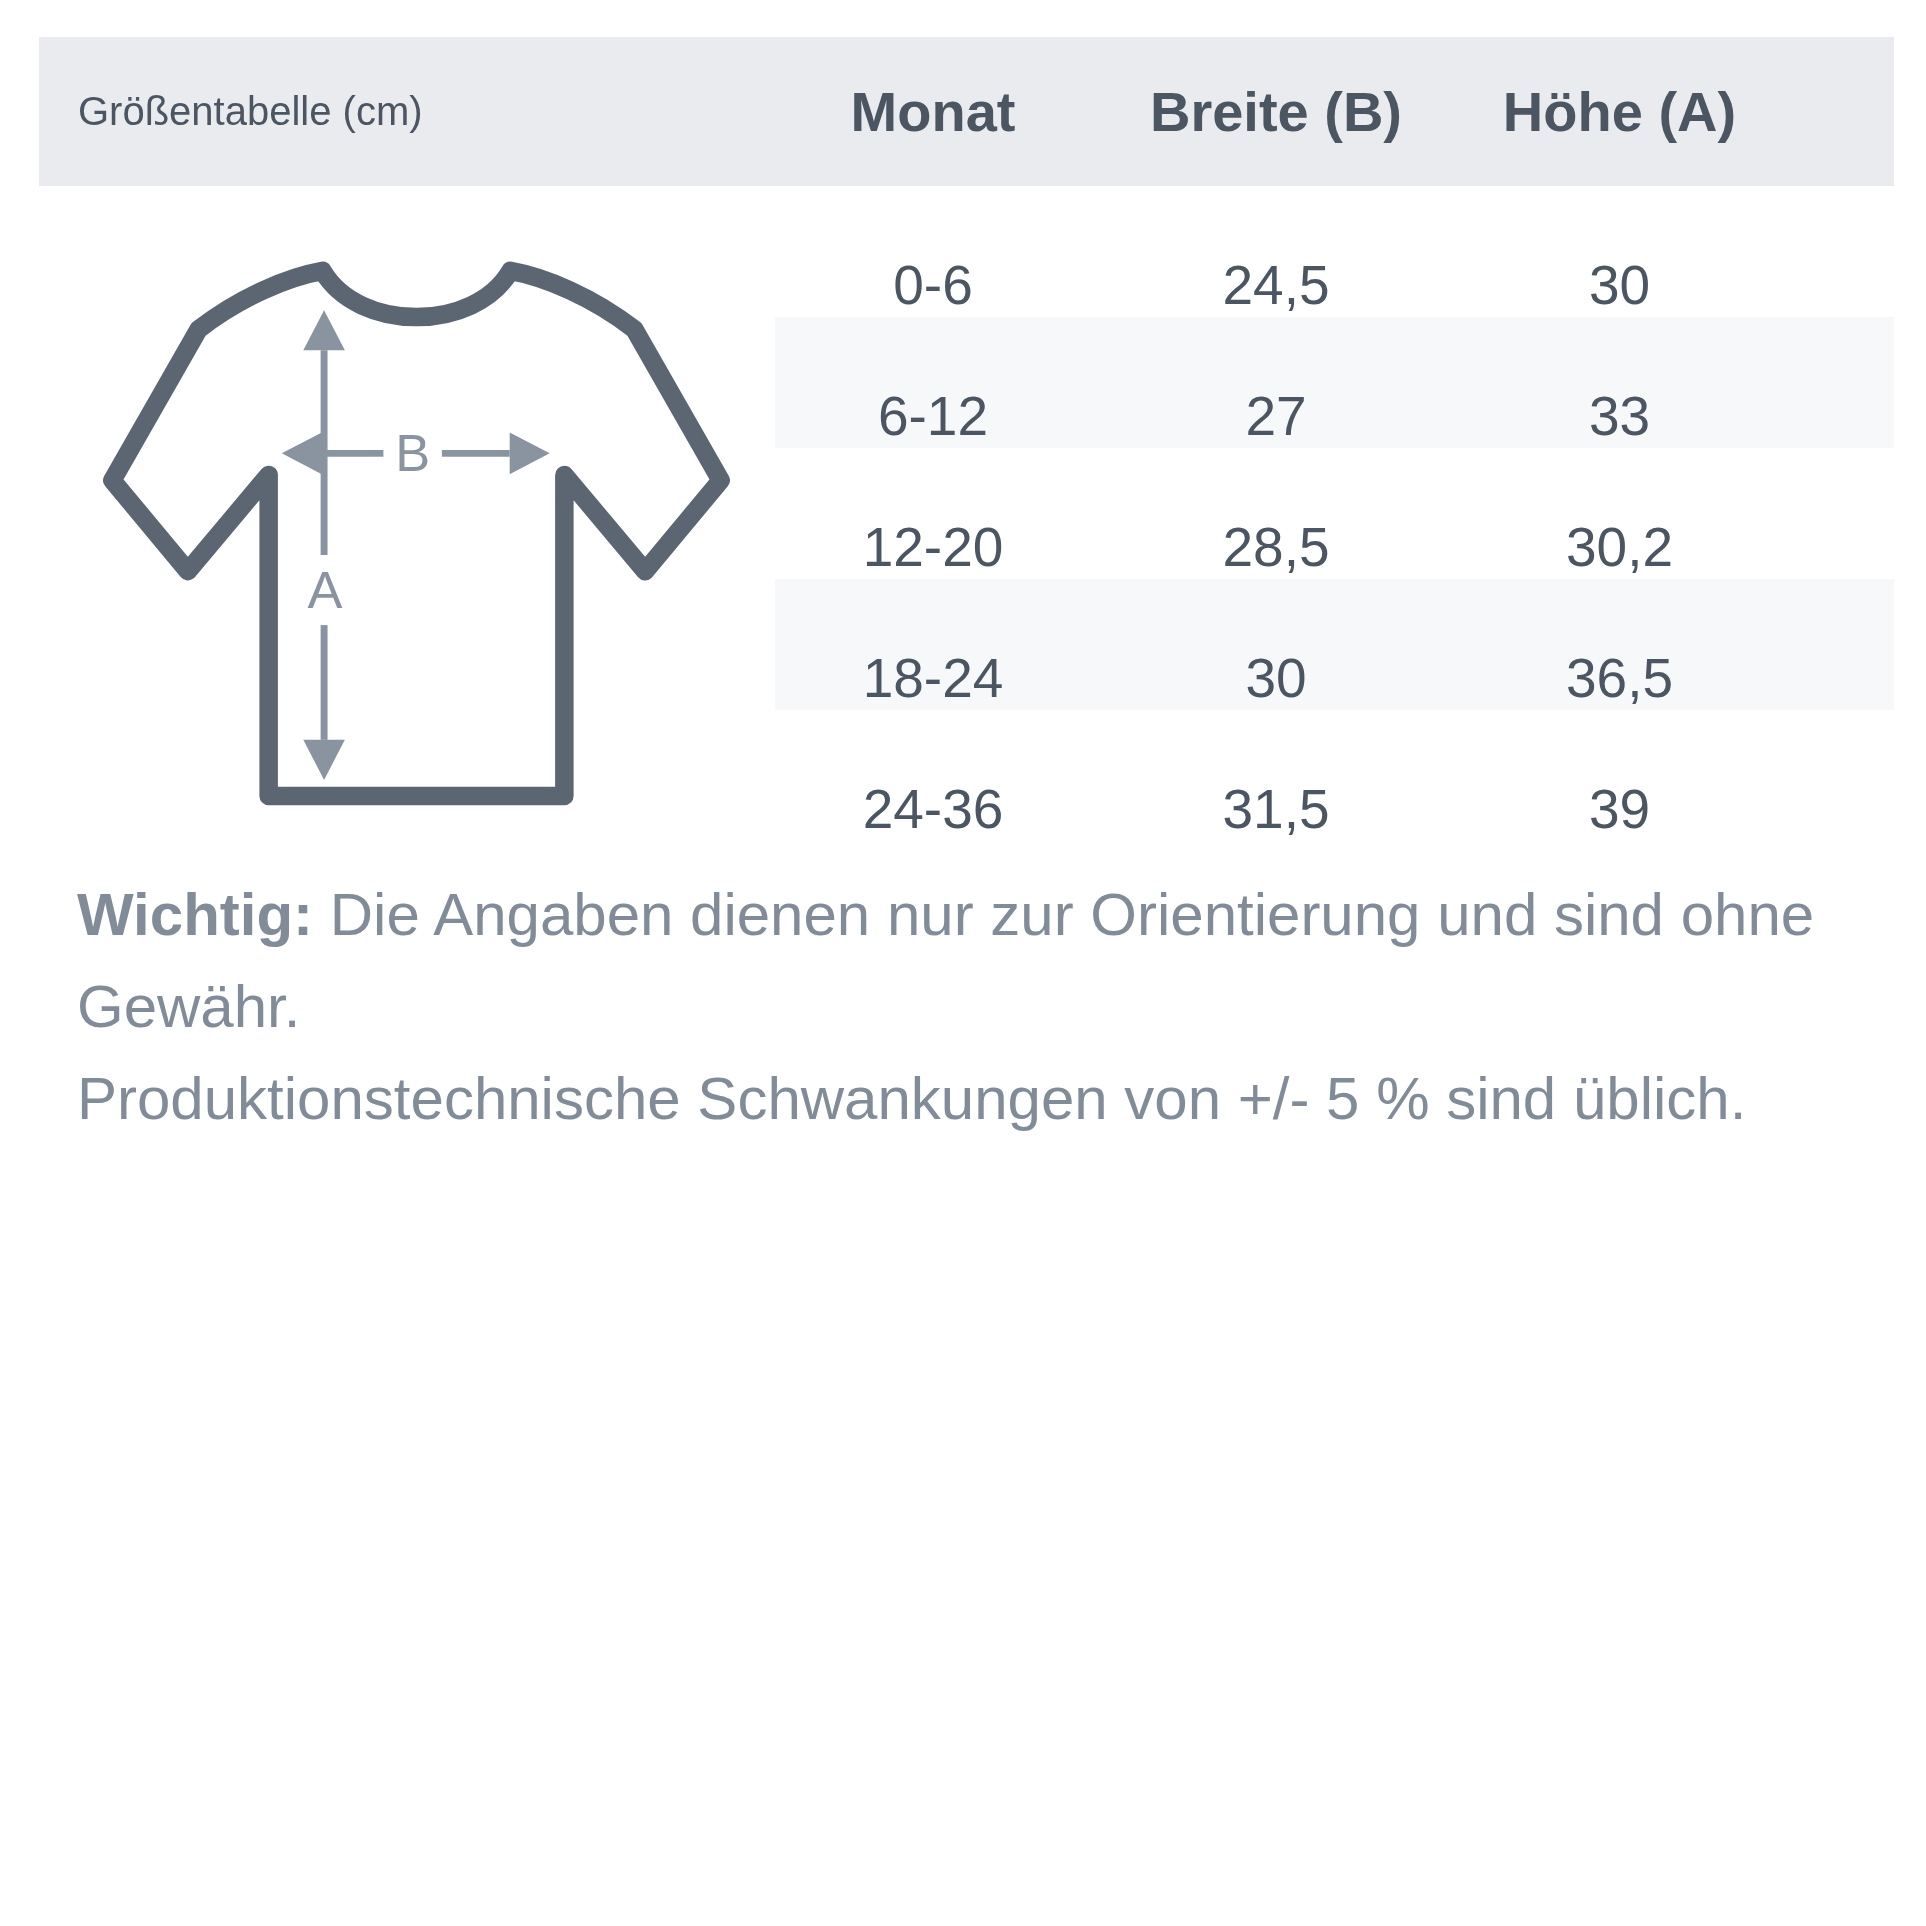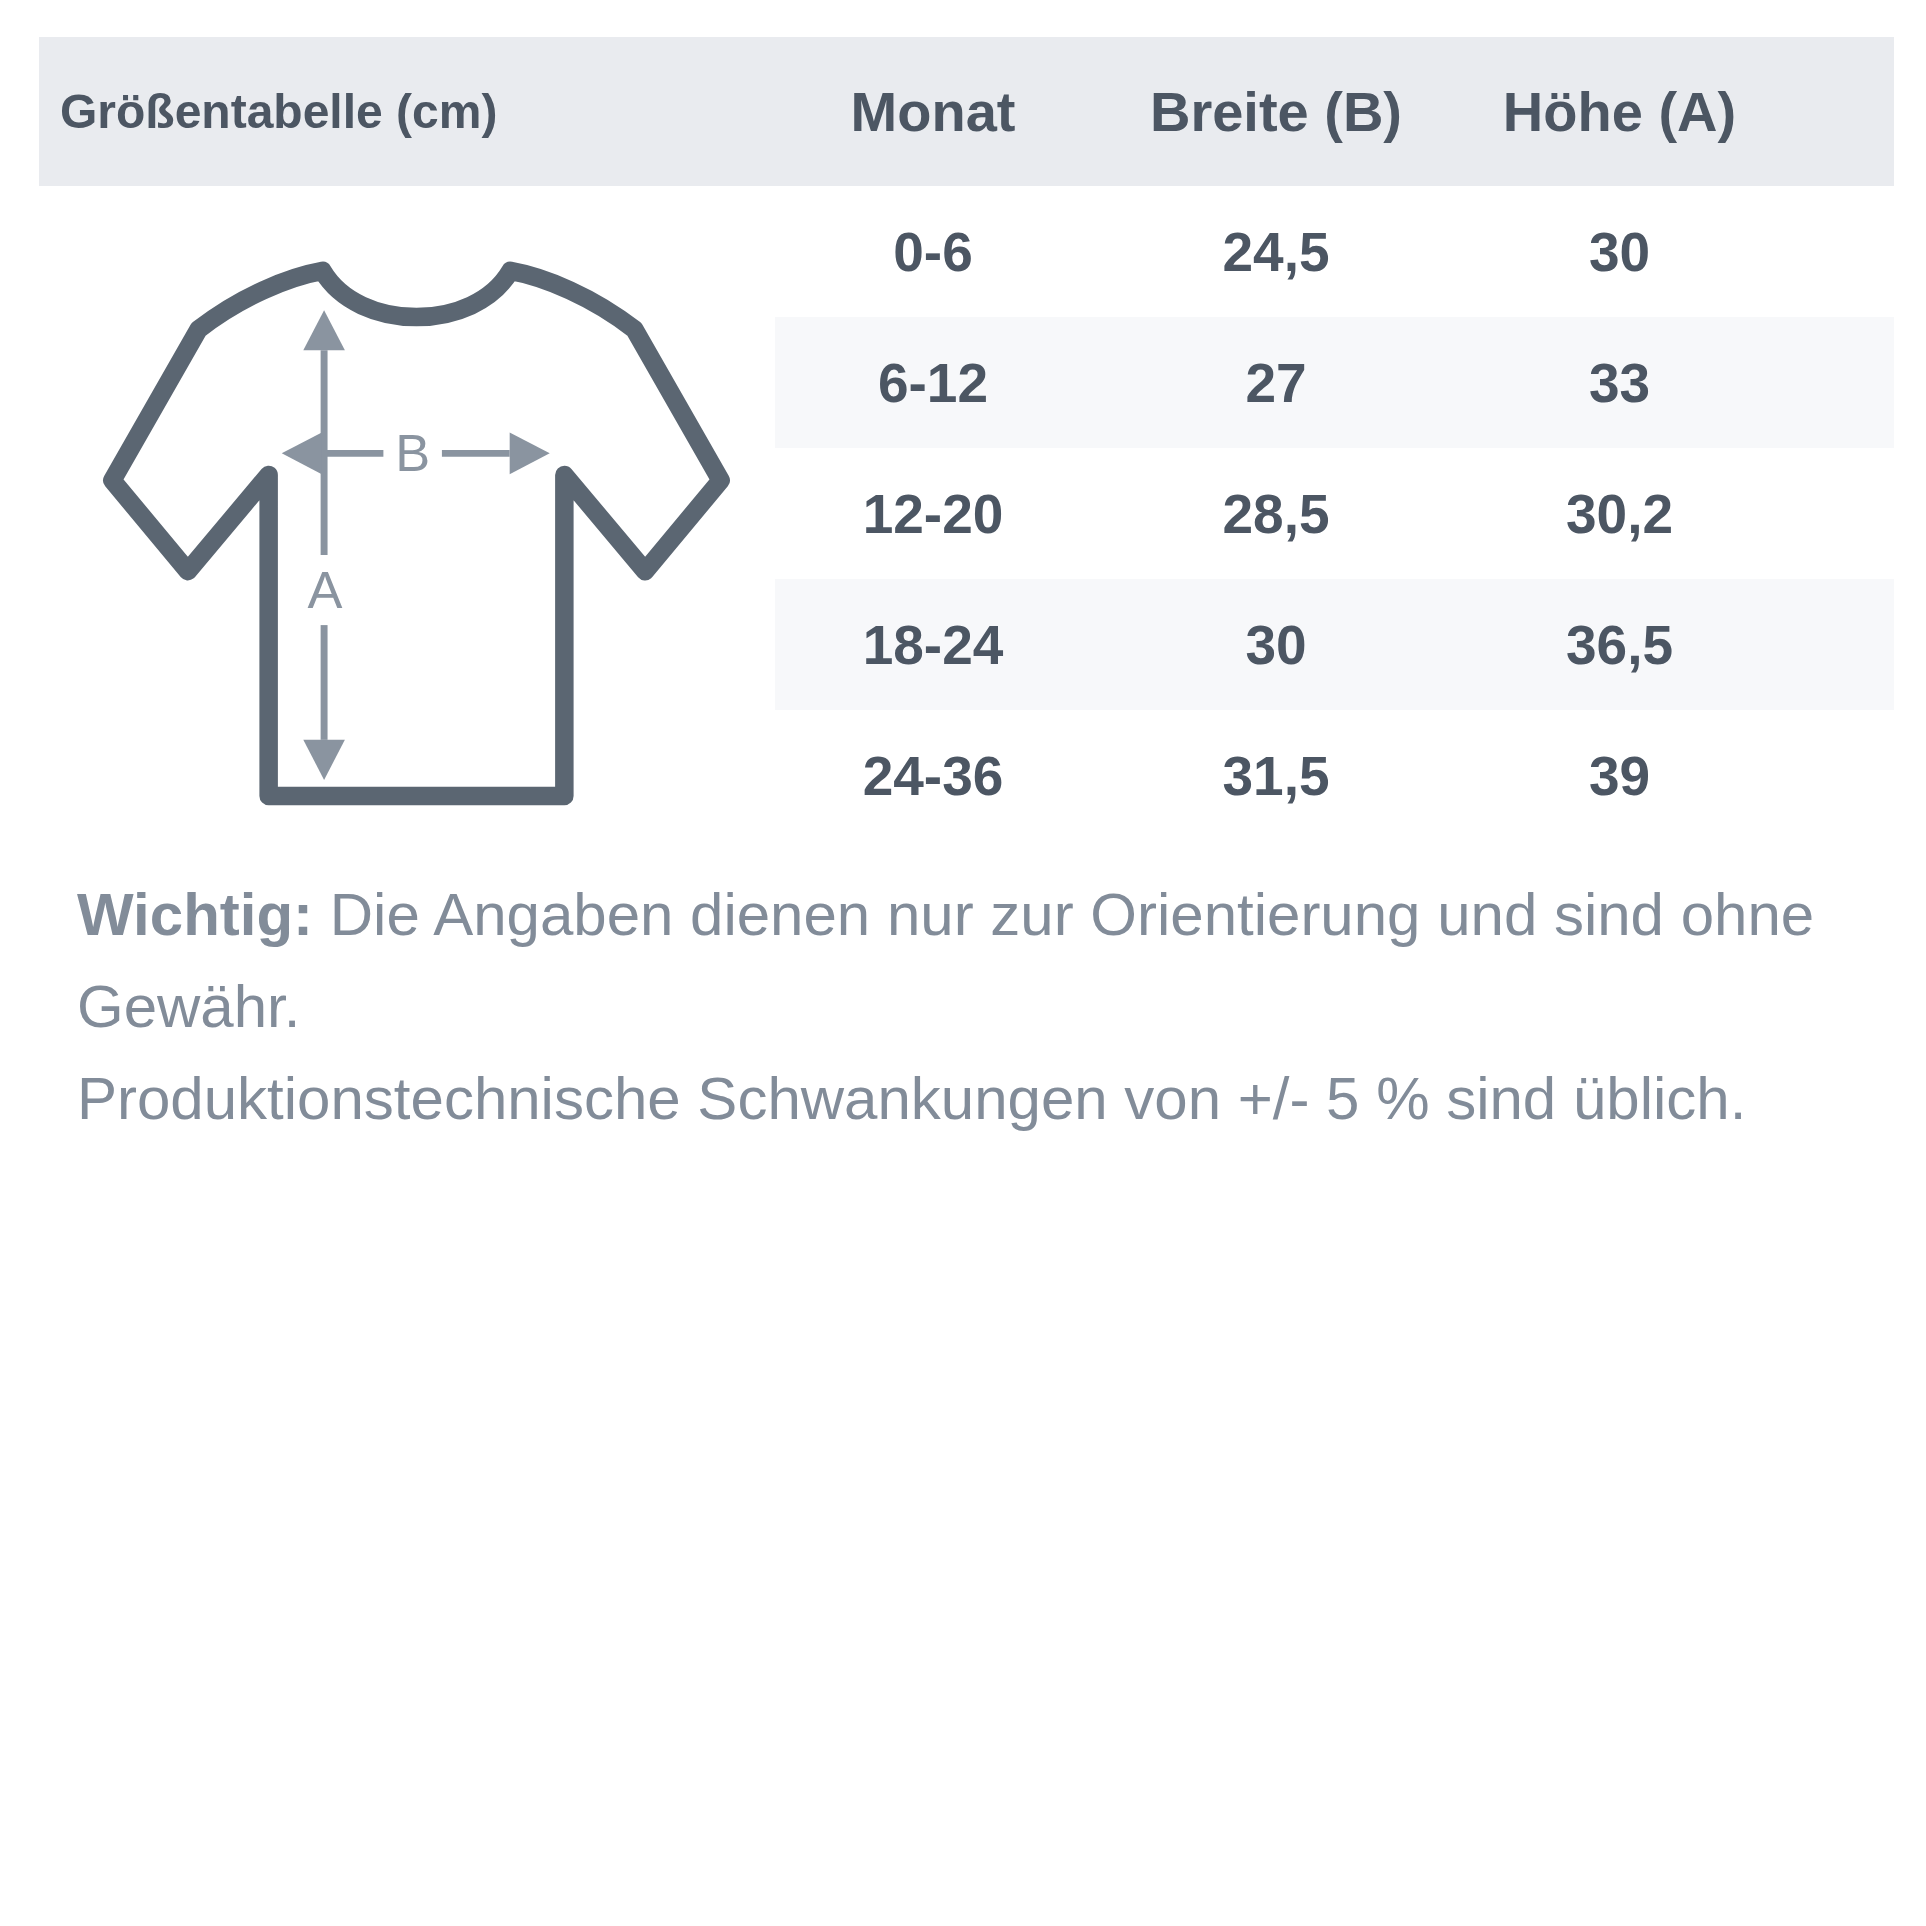--- a/index.html
+++ b/index.html
@@ -14,22 +14,22 @@
   
   .size-header{
     position:absolute;left:39px;top:37px;
     width:1855px;height:149px;
     background:#e9ebef;
     display:flex;align-items:center;
     box-sizing:border-box;
   }
   .title-cell{
     width:736px;box-sizing:border-box;
-    padding-left:21px;
-    font-weight:bold;font-size:48px;
+    padding-left:39px;
+    font-weight:normal;font-size:40px;
     letter-spacing:0px;
     white-space:nowrap;
   }
   .col{
     box-sizing:border-box;
     text-align:center;
     font-size:55px;
   }
   .col-monat{width:316px;}
   .col-breite{width:370px;}
@@ -37,22 +37,22 @@
   .size-header .col{font-weight:bold;font-size:56px;}
   
   .rows{
     position:absolute;left:39px;top:186px;width:1855px;
   }
   .row{
     display:flex;height:131px;
   }
   .row-spacer{width:736px;}
   .row-cells{
-    display:flex;align-items:center;
-    width:1119px;height:100%;font-weight:bold;
+    display:flex;align-items:flex-end;
+    width:1119px;height:100%;
   }
   .row:nth-child(even) .row-cells{background:#f7f8fa;}
   
   .shirt-wrap{
     position:absolute;left:89px;top:257px;
     width:655px;height:566px;
   }
   
   .note{
     position:absolute;left:77px;top:869px;

